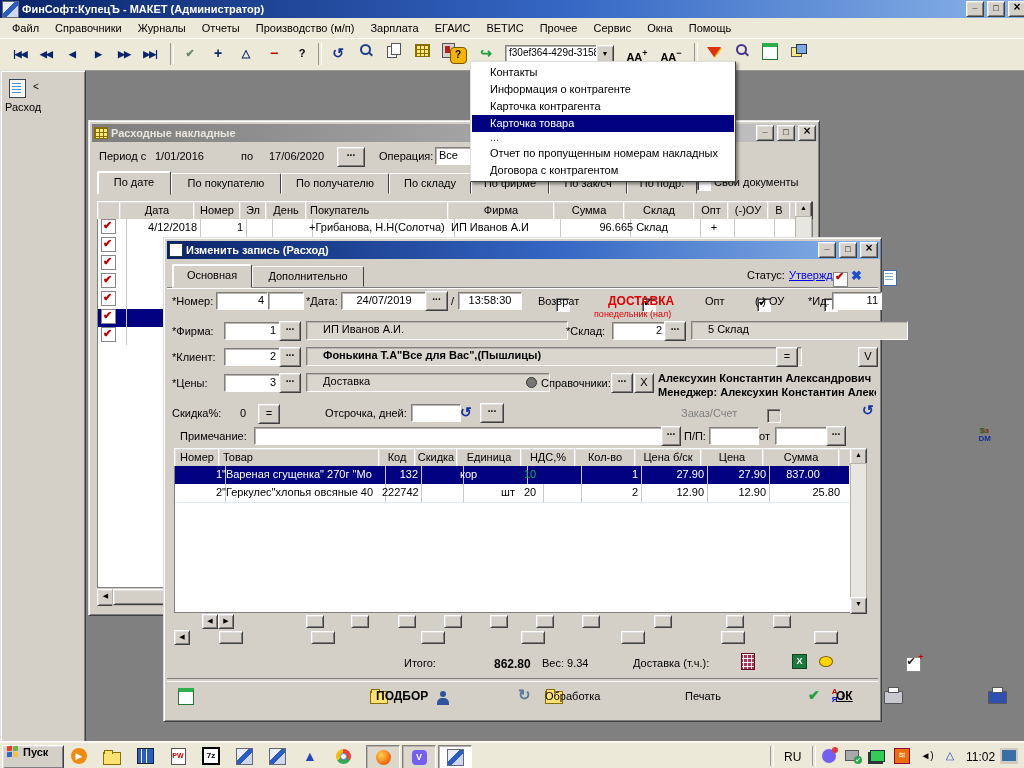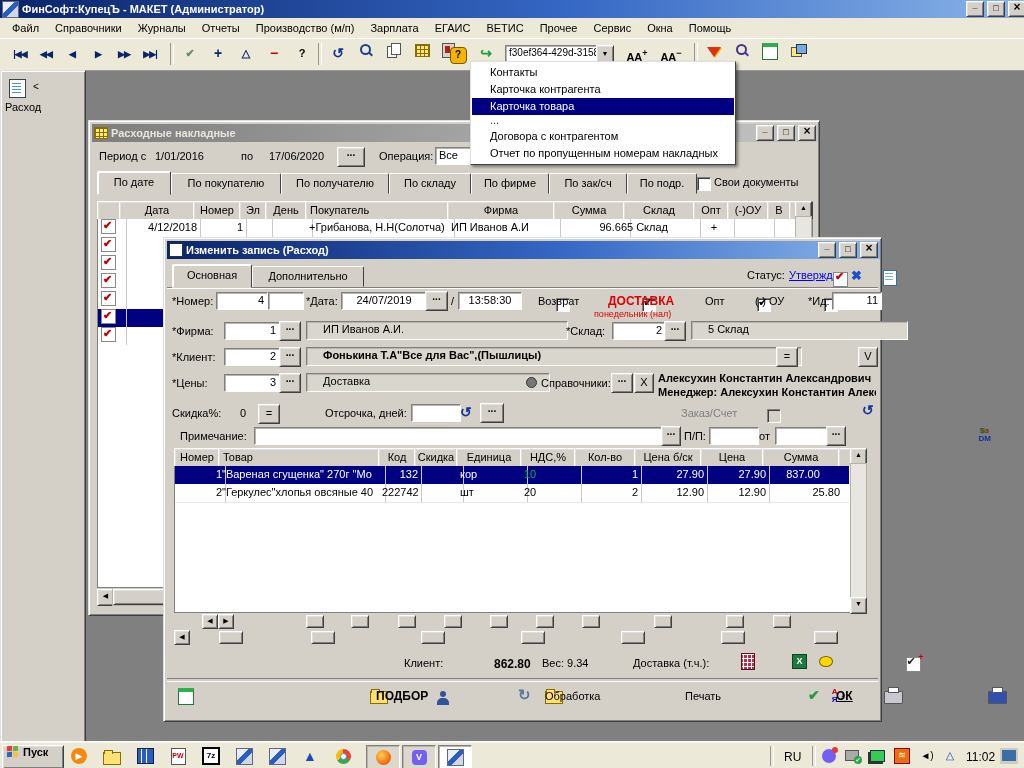--- a/index.html
+++ b/index.html
@@ -436,21 +436,21 @@
         <span class="gcell rt" style="left:400px;width:60px;">1</span>
         <span class="gcell rt" style="left:460px;width:66px;">27.90</span>
         <span class="gcell rt" style="left:526px;width:62px;">27.90</span>
         <span class="gcell rt" style="left:588px;width:74px;border-right:none;text-align:center;">837.00</span>
       </div>
       <div class="grow" style="left:0;top:18px;width:674px;border-bottom:1px solid #dfe7f5;">
         <span class="gcell rt" style="left:0;width:44px;">2</span>
         <span class="gcell" style="left:44px;width:160px;">"Геркулес"хлопья овсяные 40</span>
         <span class="gcell rt" style="left:204px;width:36px;">222742</span>
         <span class="gcell" style="left:240px;width:42px;"></span>
-        <span class="gcell" style="left:282px;width:64px;">шт</span>
+        <span class="gcell" style="left:298px;width:64px;text-align:center;">шт</span>
         <span class="gcell" style="left:346px;width:54px;">20</span>
         <span class="gcell rt" style="left:400px;width:60px;">2</span>
         <span class="gcell rt" style="left:460px;width:66px;">12.90</span>
         <span class="gcell rt" style="left:526px;width:62px;">12.90</span>
         <span class="gcell rt" style="left:588px;width:74px;border-right:none;">25.80</span>
       </div>
     </div>
     
     <span class="abs sbtn" style="left:686px;top:210px;width:15px;height:15px;">▲</span>
     <span class="abs strack" style="left:686px;top:225px;width:15px;height:134px;"></span>
@@ -476,21 +476,21 @@
       <span class="abs sthumb" style="left:45px;top:1px;width:22px;height:11px;"></span>
       <span class="abs sthumb" style="left:137px;top:1px;width:22px;height:11px;"></span>
       <span class="abs sthumb" style="left:247px;top:1px;width:22px;height:11px;"></span>
       <span class="abs sthumb" style="left:347px;top:1px;width:22px;height:11px;"></span>
       <span class="abs sthumb" style="left:447px;top:1px;width:22px;height:11px;"></span>
       <span class="abs sthumb" style="left:547px;top:1px;width:22px;height:11px;"></span>
       <span class="abs sthumb" style="left:640px;top:1px;width:22px;height:11px;"></span>
     </div>
 
     
-    <span class="lbl" style="left:240px;top:419px;">Клиент:</span>
+    <span class="lbl" style="left:240px;top:419px;">Итого:</span>
     <span class="lbl bold" style="left:330px;top:419px;font-size:12px;">862.80</span>
     <span class="lbl" style="left:378px;top:419px;">Вес: 9.34</span>
     <span class="lbl" style="left:469px;top:419px;">Доставка (т.ч.):</span>
     <span class="abs icon-calc" style="left:577px;top:415px;"></span>
     <span class="abs icon-chkplus" style="left:602px;top:416px;"></span>
     <span class="abs icon-excel" style="left:628px;top:416px;"></span>
     <span class="abs icon-oval" style="left:655px;top:418px;"></span>
 
     <div class="abs" style="left:3px;top:440px;width:711px;height:2px;border-top:1px solid #808080;border-bottom:1px solid #fff;"></div>
 
@@ -506,25 +506,26 @@
     <span class="abs icon-print" style="left:488px;top:448px;"></span>
     <span class="lbl" style="left:521px;top:452px;">Печать</span>
     <span class="abs icon-print blue" style="left:570px;top:448px;"></span>
     
     <span class="lbl" style="left:644px;top:449px;color:#1f9e3f;font-weight:bold;font-size:14px;">✔</span>
     <span class="lbl bold" style="left:672px;top:451px;font-size:12px;text-decoration:underline;">ОК</span>
   </div>
 
   <div class="abs" id="ctxmenu">
     <div class="cmi">Контакты</div>
+    <div class="cmi">Информация о контрагенте</div>
     <div class="cmi">Карточка контрагента</div>
     <div class="cmi sel">Карточка товара</div>
     <div class="cmi mut">...</div>
+    <div class="cmi">Отчет по пропущенным номерам накладных</div>
     <div class="cmi">Договора с контрагентом</div>
-    <div class="cmi">Отчет по пропущенным номерам накладных</div>
   </div>
 
   <div class="abs" id="taskbar">
     <div class="abs btn" style="left:2px;top:3px;width:56px;height:22px;display:flex;align-items:flex-start;gap:4px;padding-left:4px;">
       <span style="position:relative;width:12px;height:12px;flex:0 0 12px;">
         <span style="position:absolute;left:0;top:0;width:5px;height:5px;background:#e33e2b;transform:skewY(-6deg);"></span>
         <span style="position:absolute;left:6px;top:0;width:5px;height:5px;background:#6cb33f;transform:skewY(-6deg);"></span>
         <span style="position:absolute;left:0;top:6px;width:5px;height:5px;background:#2b66c9;transform:skewY(-6deg);"></span>
         <span style="position:absolute;left:6px;top:6px;width:5px;height:5px;background:#f6c142;transform:skewY(-6deg);"></span>
       </span>

